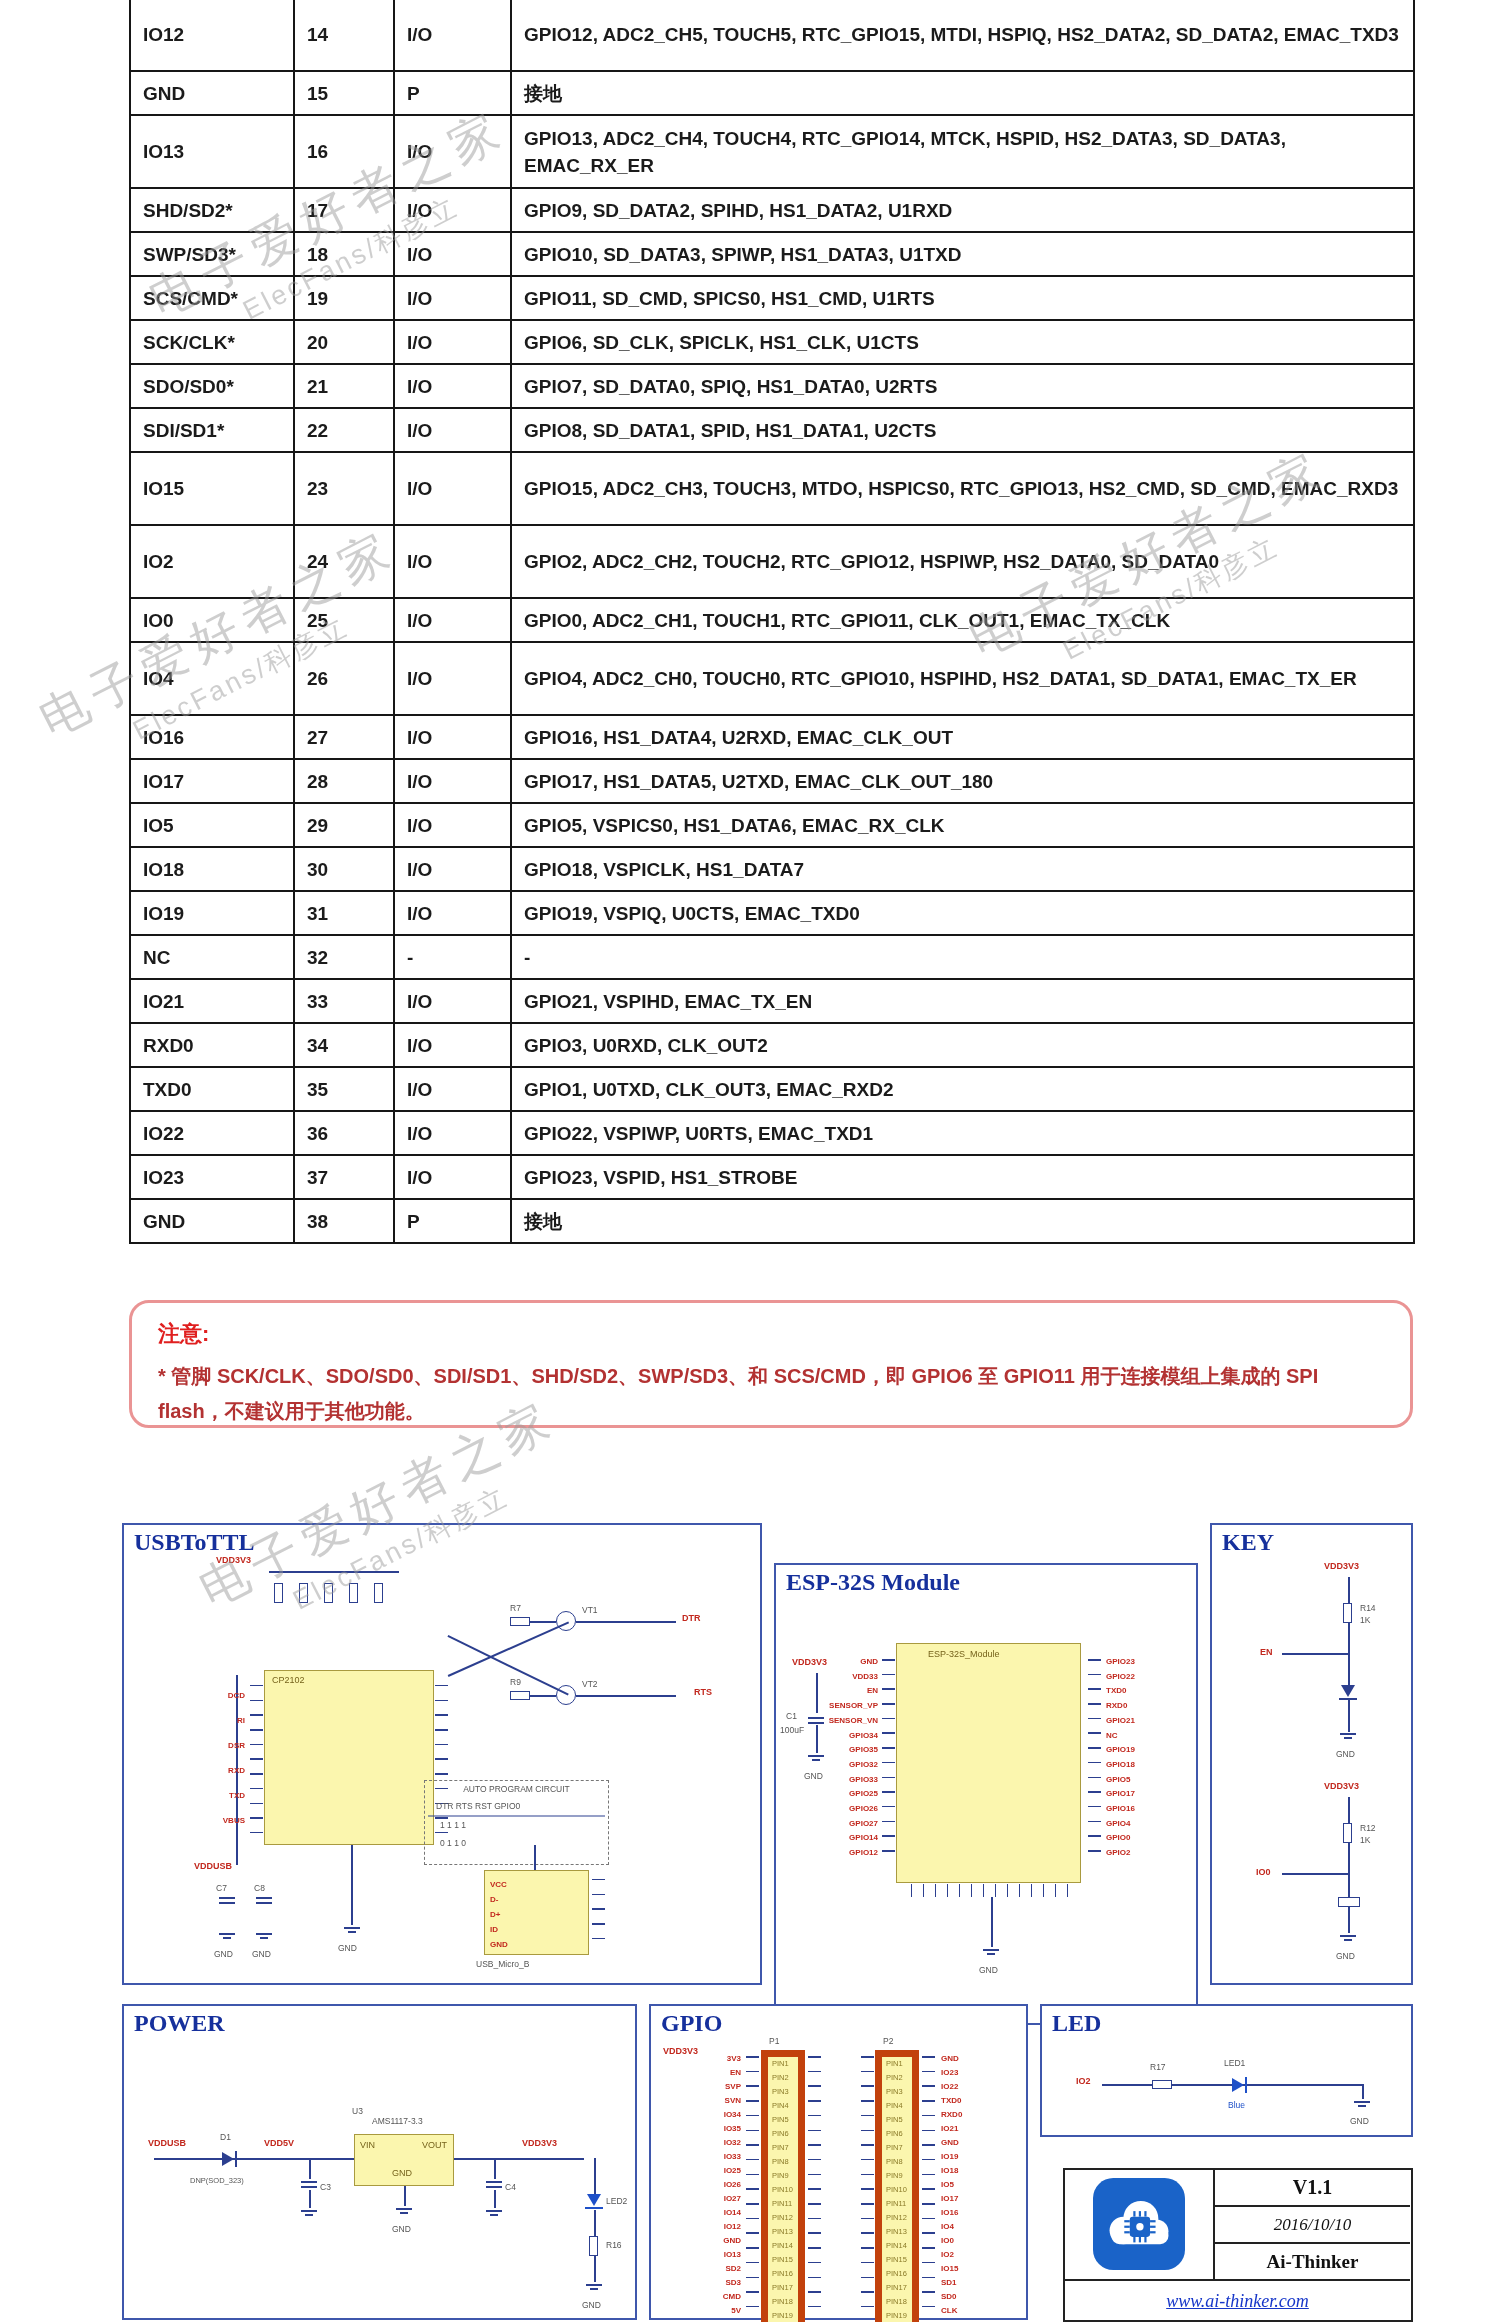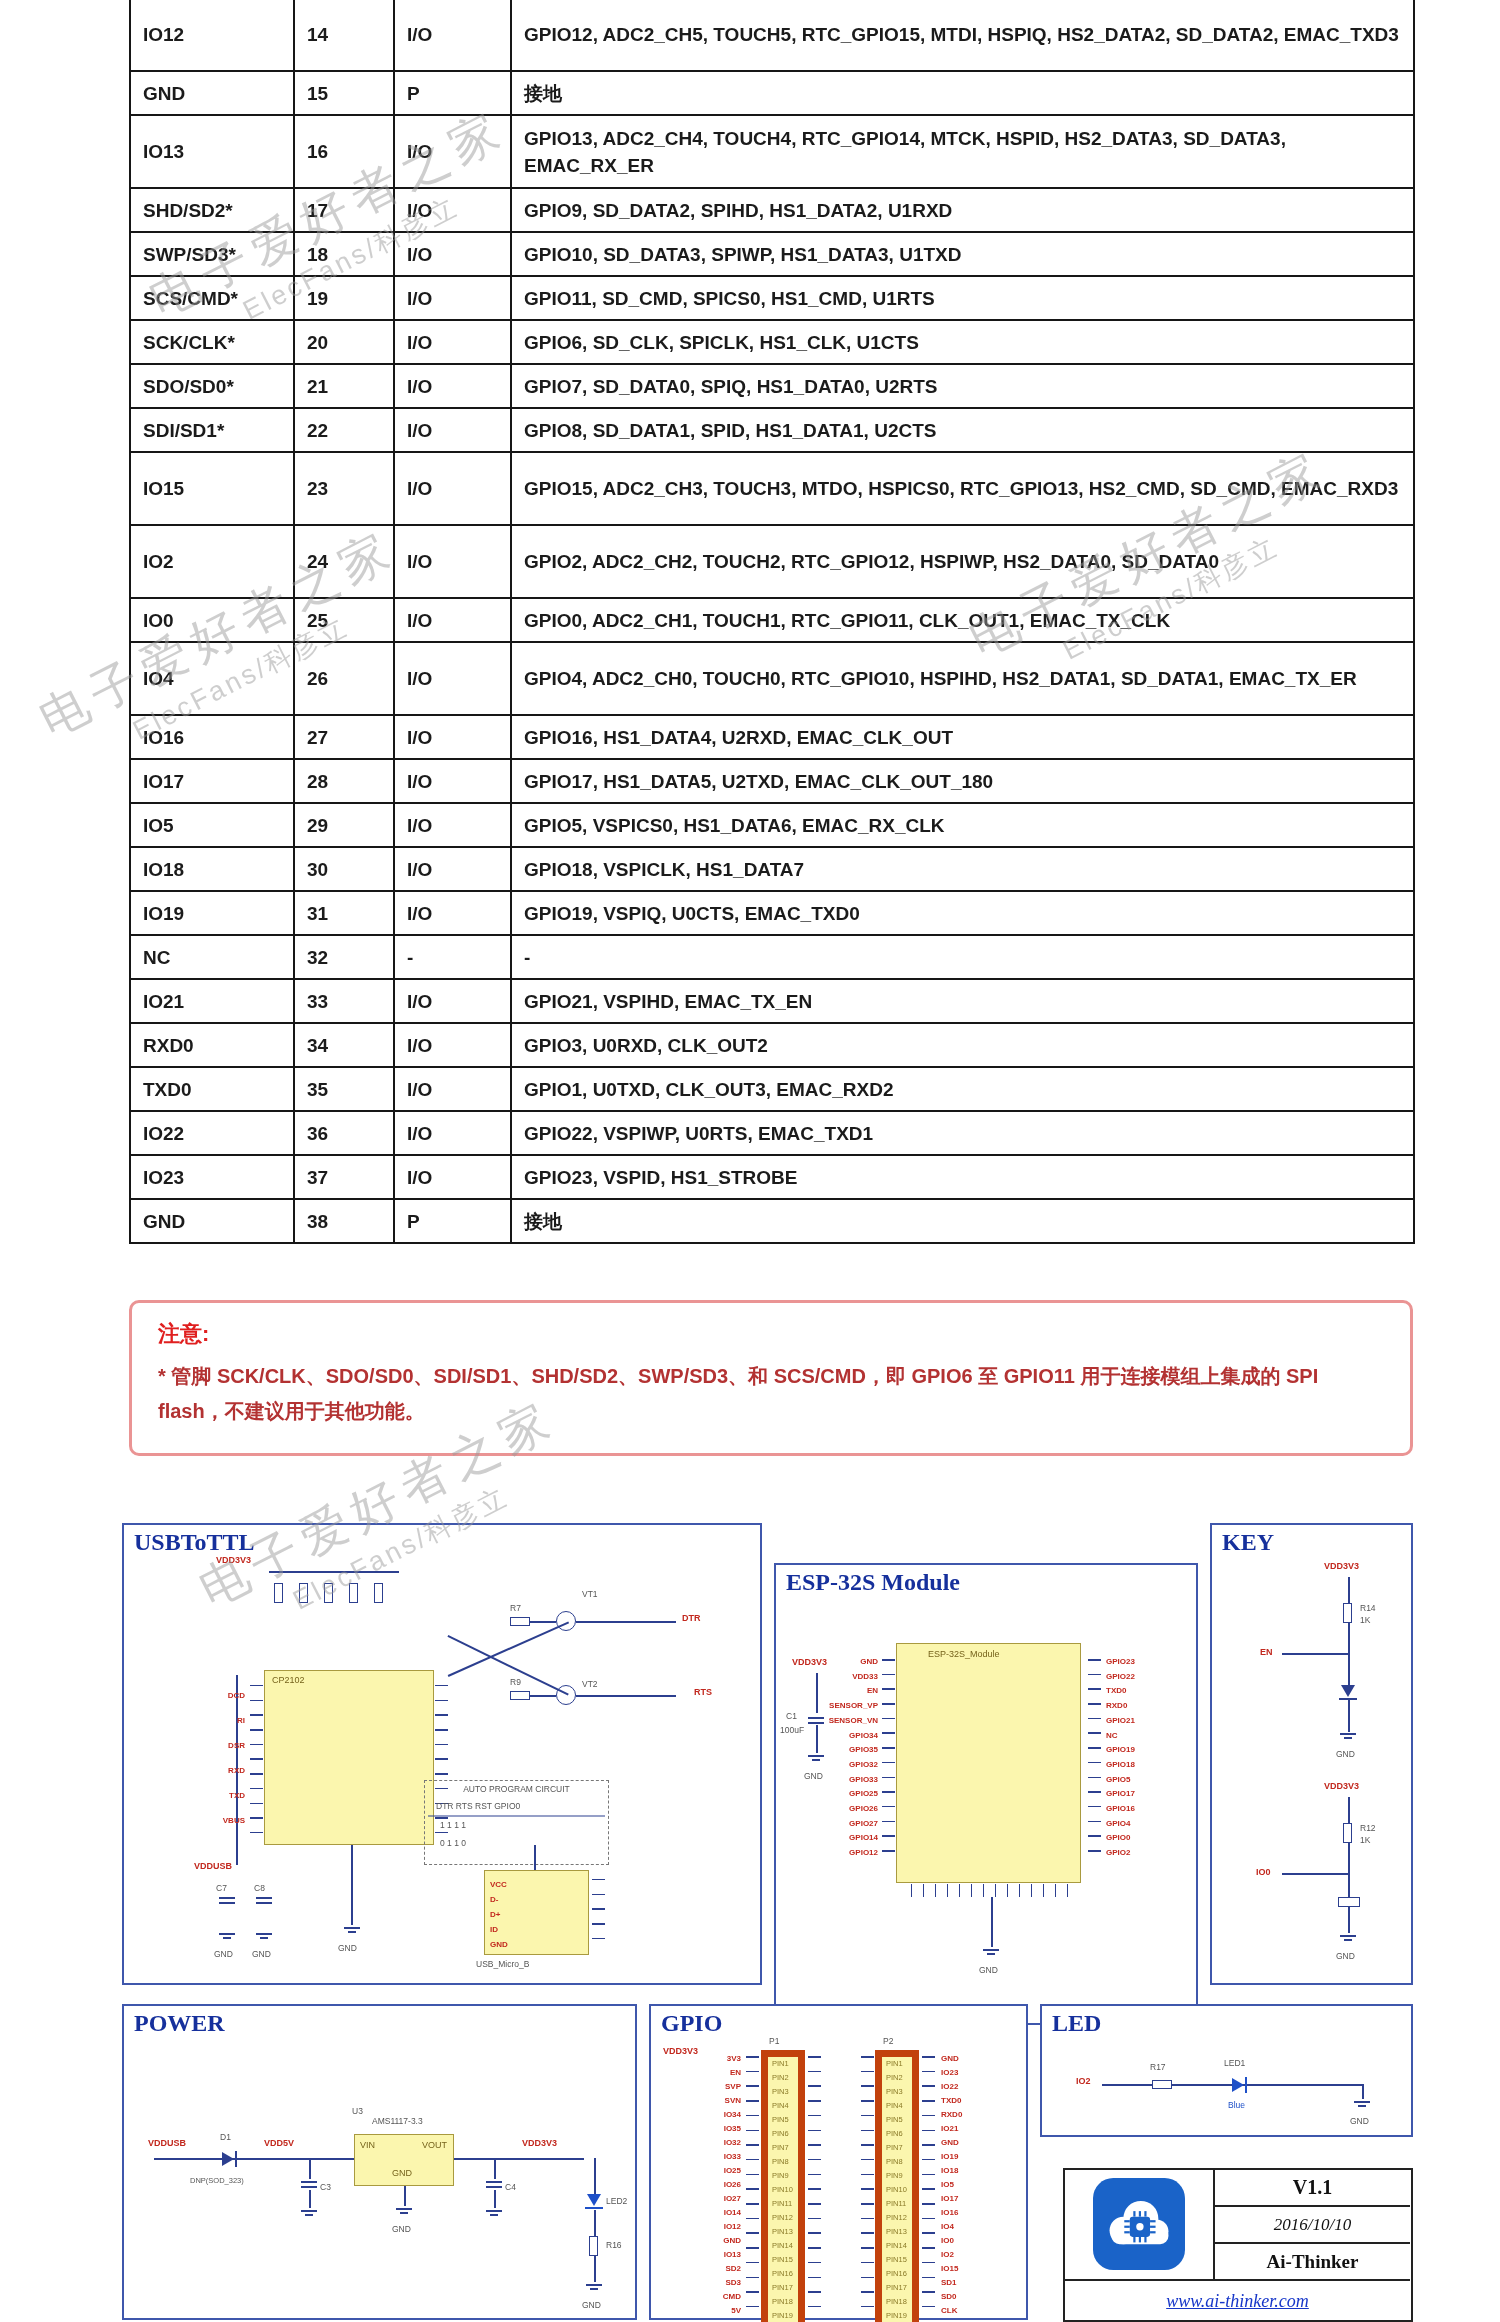--- a/index.html
+++ b/index.html
@@ -15,22 +15,22 @@
 
   
   .pin-table { position:absolute; left:129px; top:-3px; width:1284px; border-collapse:collapse;
                table-layout:fixed; color:#1b1b1b; font-size:19px; font-weight:bold; }
   .pin-table td { border:2px solid #161616; padding:4px 12px; line-height:27px;
                   vertical-align:middle; word-wrap:break-word; }
   .pin-table tr { height:44px; }
   .pin-table tr.tall { height:73px; }
 
   
-  .note-box { position:absolute; left:129px; top:1300px; width:1284px; height:156px;
-              border:3px solid #ea9494; border-radius:10px; background:#fff; }
+  .note-box { position:absolute; left:129px; top:1300px; width:1284px; height:128px;
+              border:3px solid #ea9494; border-radius:20px; background:#fff; }
   .note-title { color:#e01f1f; font-weight:bold; font-size:22px; margin:16px 0 10px 26px; }
   .note-body { color:#b33232; font-weight:bold; font-size:20px; line-height:35px; margin:0 26px; }
 
   
   .sch { position:absolute; border:2px solid #3f57ac; background:#fff; }
   .sch-title { position:absolute; top:4px; left:10px; font-family:"Liberation Serif", serif;
                font-weight:bold; font-size:24px; color:#16309c; }
 
   .ic { position:absolute; background:#fbf6ae; border:1px solid #a99a3f; }
   .ic-label { position:absolute; font-size:9px; color:#76631c; white-space:nowrap; }
@@ -306,21 +306,21 @@
 
     <div class="xw" style="left:324px;top:150px;width:132px;transform:rotate(-24deg);"></div>
     <div class="xw" style="left:324px;top:110px;width:134px;transform:rotate(26deg);"></div>
     <div class="res-h" style="left:386px;top:92px;"></div>
     <div class="glabel" style="left:386px;top:78px;">R7</div>
     <div class="res-h" style="left:386px;top:166px;"></div>
     <div class="glabel" style="left:386px;top:152px;">R9</div>
     <div class="hw" style="left:406px;top:96px;width:26px;"></div>
     <div class="hw" style="left:406px;top:170px;width:26px;"></div>
     <div class="circle" style="left:432px;top:86px;"></div>
-    <div class="glabel" style="left:458px;top:64px;text-align:center;">VT1</div>
+    <div class="glabel" style="left:458px;top:80px;text-align:center;">VT1</div>
     <div class="circle" style="left:432px;top:160px;"></div>
     <div class="glabel" style="left:458px;top:154px;">VT2</div>
     <div class="hw" style="left:452px;top:96px;width:100px;"></div>
     <div class="hw" style="left:452px;top:170px;width:100px;"></div>
     <div class="rl" style="left:558px;top:88px;">DTR</div>
     <div class="rl" style="left:558px;top:162px;padding-left:12px;">RTS</div>
 
     <div class="dashed-box" style="left:300px;top:255px;width:185px;height:85px;"></div>
     <div class="glabel" style="left:306px;top:259px;width:173px;text-align:center;">AUTO PROGRAM CIRCUIT</div>
     <div class="glabel" style="left:312px;top:276px;">DTR   RTS   RST   GPIO0</div>

